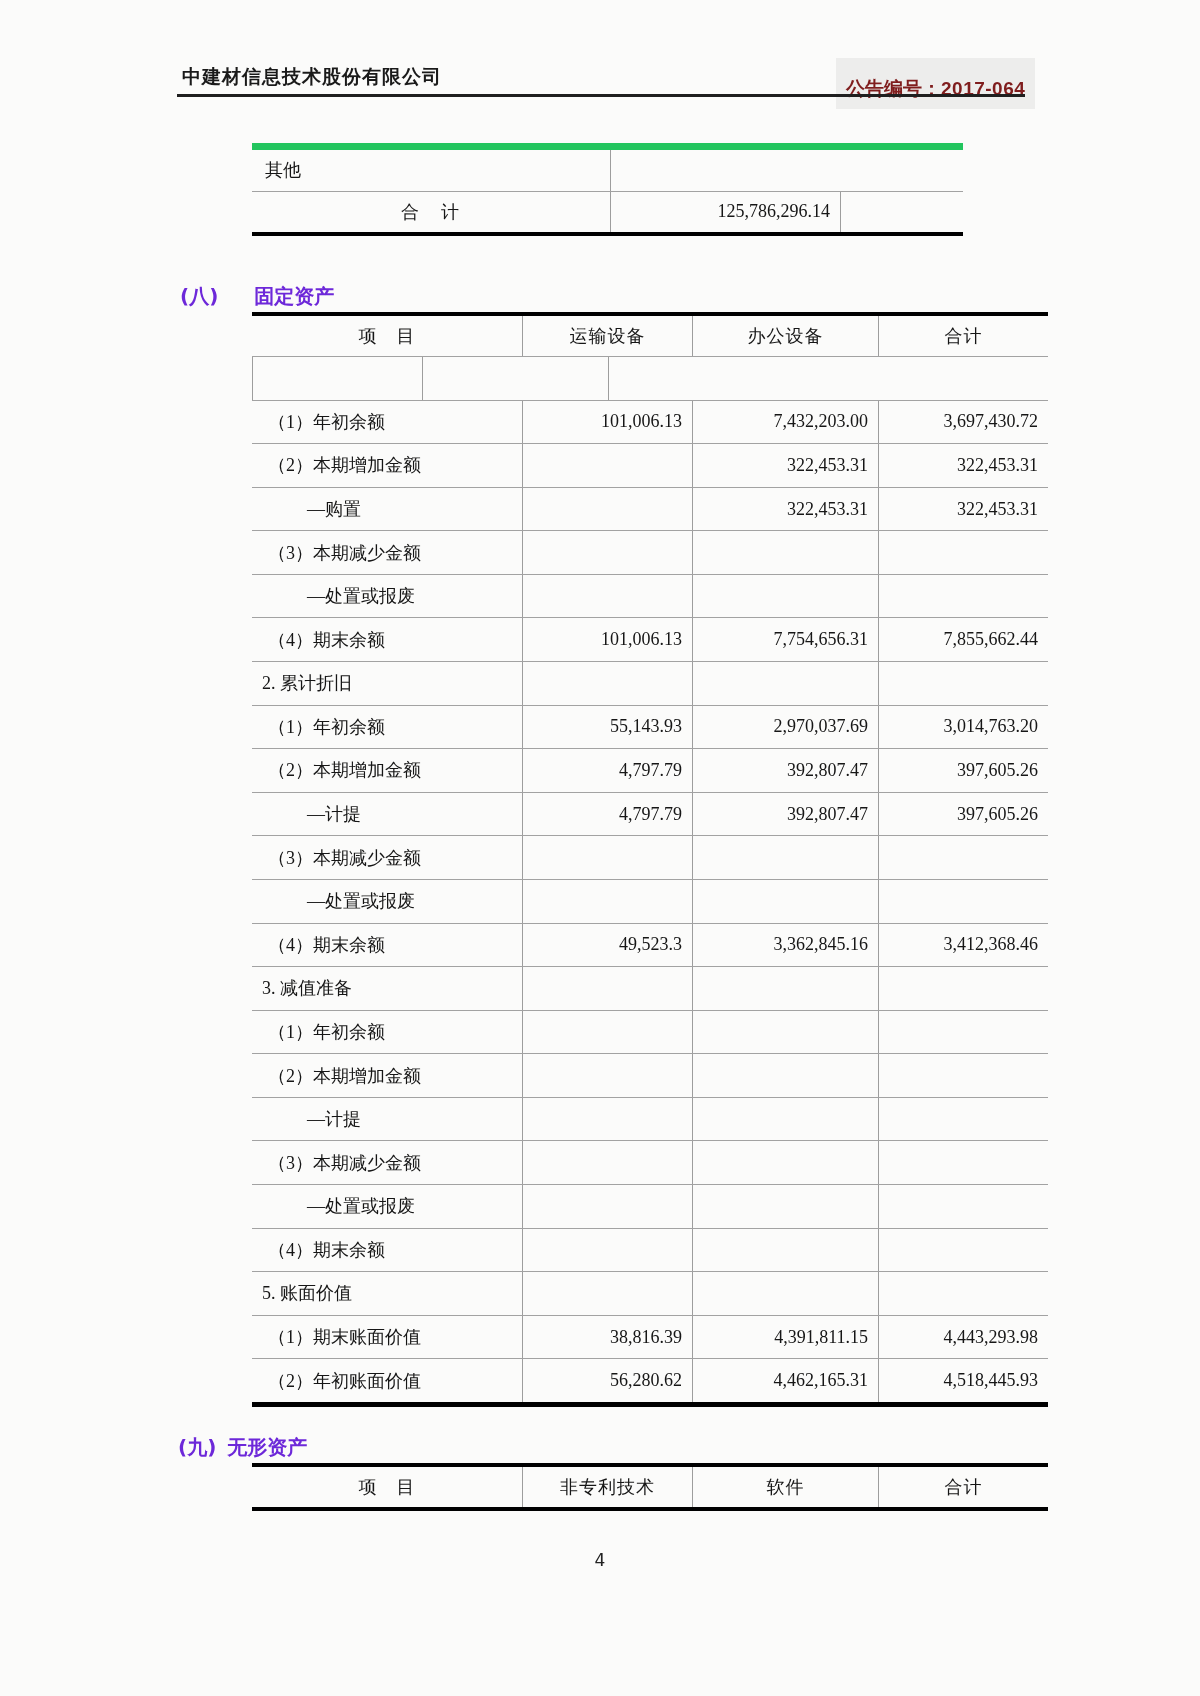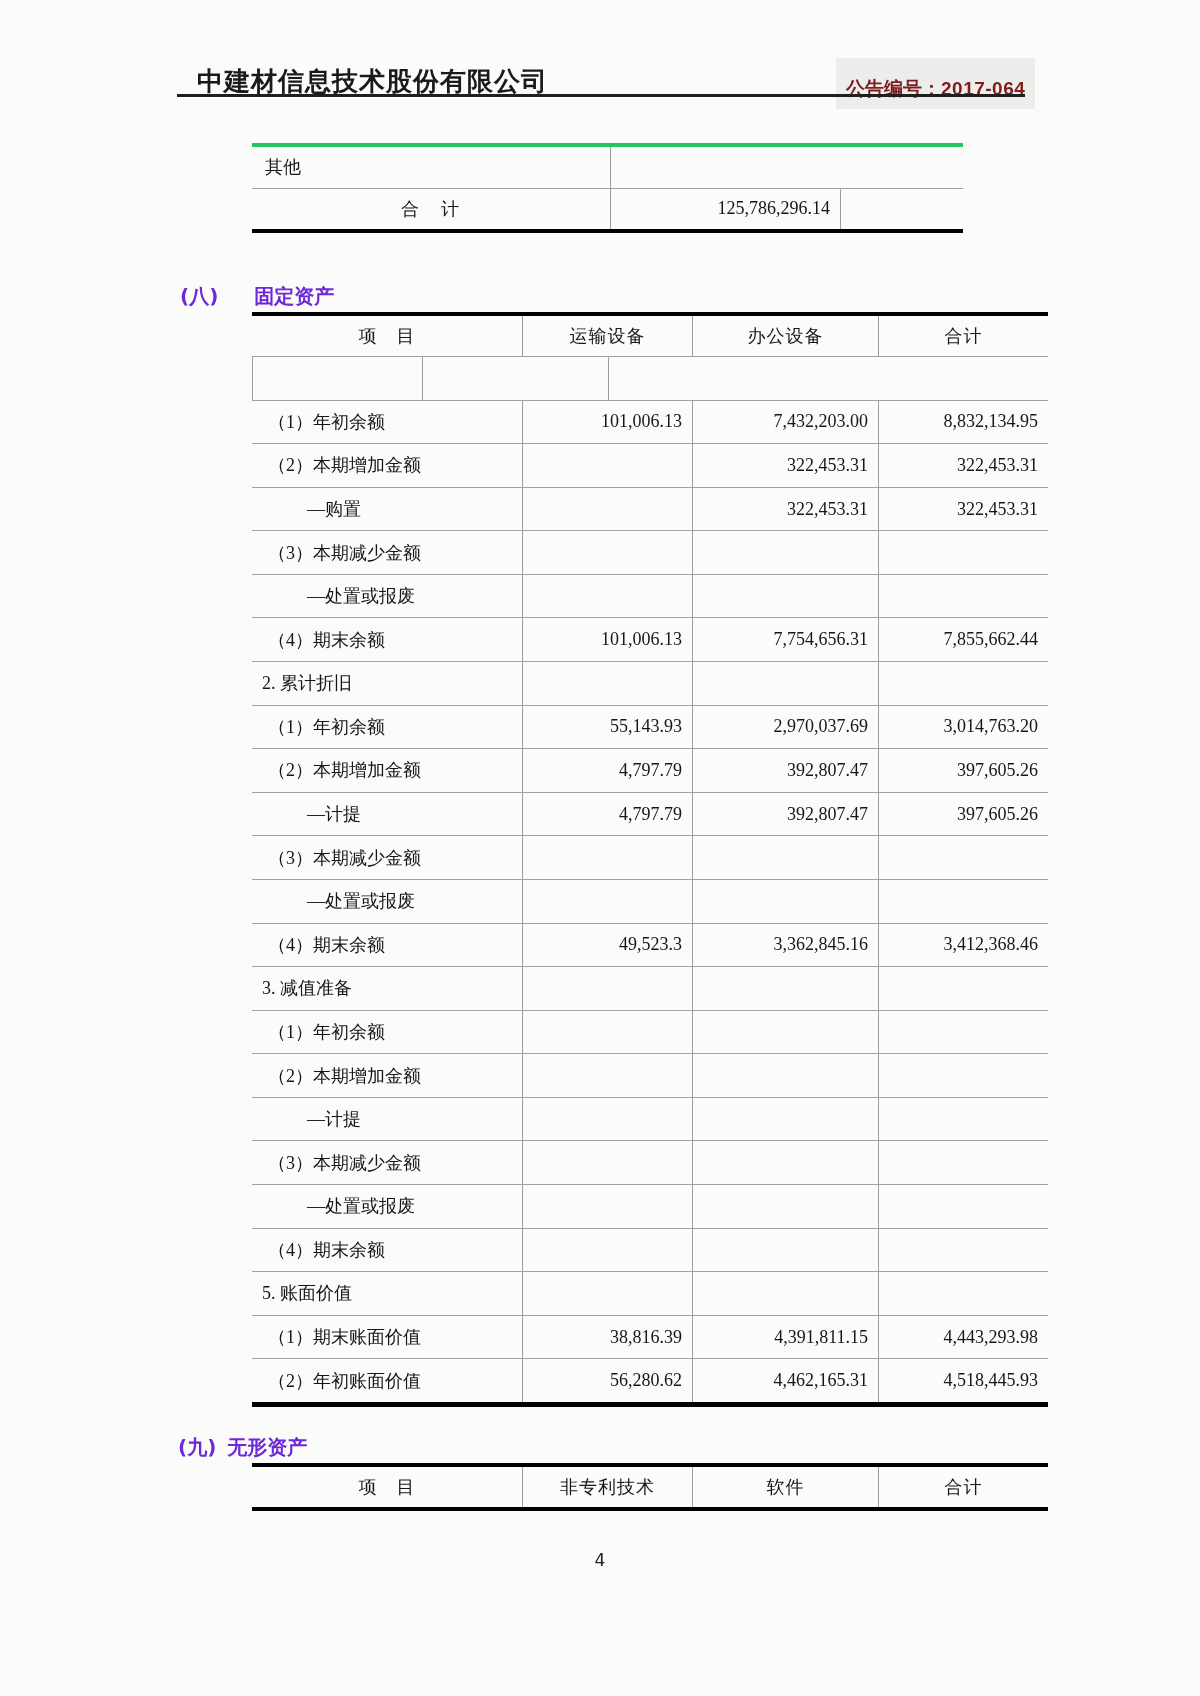--- a/index.html
+++ b/index.html
@@ -7,23 +7,23 @@
     width:1200px;height:1696px;
     background:#fbfbfa;
     font-family:"Liberation Serif","DejaVu Serif",serif;
     color:#161616;
     -webkit-font-smoothing:antialiased;
   }
   .page{position:relative;width:1200px;height:1696px;background:#fbfbfa;overflow:hidden;}
 
   
   .company{
-    position:absolute;left:197px;top:64px;
-    font-family:"DejaVu Sans","Liberation Sans",sans-serif;
-    font-weight:bold;font-size:26px;letter-spacing:1px;color:#1a1a1a;
+    position:absolute;left:182px;top:64px;
+    font-family:"DejaVu Sans","Liberation Sans",sans-serif;
+    font-weight:bold;font-size:19px;letter-spacing:1px;color:#1a1a1a;
   }
   .notice{
     position:absolute;left:836px;top:58px;
     background:#ededec;
     padding:18px 10px 7px 10px;
     font-family:"DejaVu Sans","Liberation Sans",sans-serif;
     font-weight:bold;font-size:19px;color:#7f1d1d;
     white-space:nowrap;
   }
   .notice .num{font-family:"Liberation Sans","DejaVu Sans",sans-serif;letter-spacing:.5px;}
@@ -33,21 +33,21 @@
   .flexrow{display:flex;align-items:center;}
   .cell{box-sizing:border-box;height:100%;display:flex;align-items:center;overflow:hidden;white-space:nowrap;}
   .cell.vline{border-left:1px solid #9d9d9d;}
   .cell.center{justify-content:center;}
   .cell.num{justify-content:flex-end;padding-right:10px;}
   .thin-top{border-top:1px solid #a2a2a2;}
 
   
   .ttable{
     position:absolute;left:252px;top:143px;width:711px;
-    border-top:4px solid #22c55e;border-bottom:4px solid #000;
+    border-top:7px solid #22c55e;border-bottom:4px solid #000;
     font-size:18px;
   }
   .ttable .row{height:40.5px;}
   .tt-c1{width:358px;padding-left:13px;}
   .tt-c1.center{padding-left:0;letter-spacing:2px;}
   .tt-c2{width:230px;}
   .tt-c3{width:123px;}
 
   
   .sec-head{
@@ -130,21 +130,21 @@
     <div id="t8-body">
         <div class="trow flexrow indent-group">
           <div class="cell c2 vline num"></div>
           <div class="cell c3 vline num"></div>
           <div class="cell c4 vline num"></div>
         </div>
         <div class="trow flexrow indent-item">
           <div class="cell c1">（1）年初余额</div>
           <div class="cell c2 vline num">101,006.13</div>
           <div class="cell c3 vline num">7,432,203.00</div>
-          <div class="cell c4 vline num">8,832,134.95</div>
+          <div class="cell c4 vline num">3,697,430.72</div>
         </div>
         <div class="trow flexrow indent-item">
           <div class="cell c1">（2）本期增加金额</div>
           <div class="cell c2 vline num"></div>
           <div class="cell c3 vline num">322,453.31</div>
           <div class="cell c4 vline num">322,453.31</div>
         </div>
         <div class="trow flexrow indent-sub">
           <div class="cell c1">—购置</div>
           <div class="cell c2 vline num"></div>

